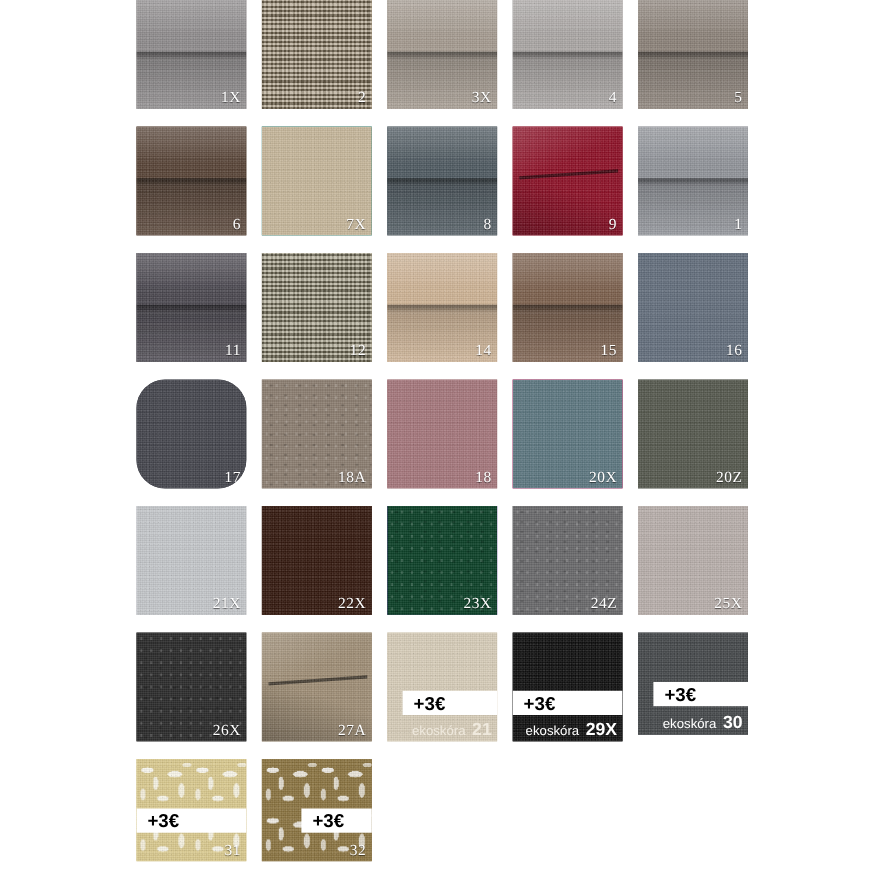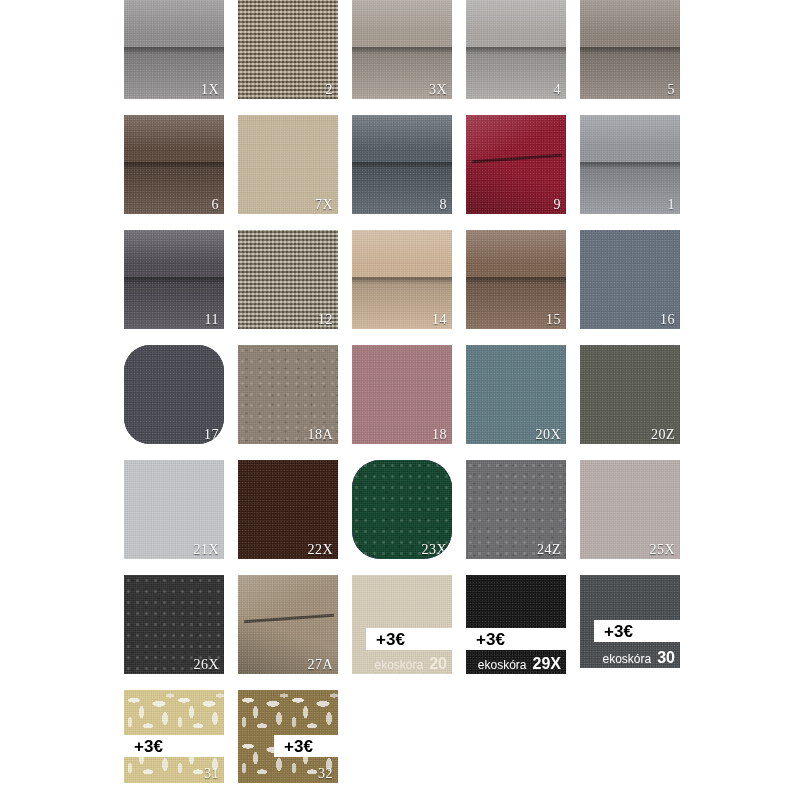--- a/index.html
+++ b/index.html
@@ -325,21 +325,21 @@
         <div class="weave"></div>
         <div class="noise"></div>
         <div class="label">21X</div>
       </div>
       <div class="swatch plain" style="background: rgb(52, 25, 15);">
         <div class="fabric" style="background: rgb(52, 25, 15);"></div>
         <div class="weave"></div>
         <div class="noise"></div>
         <div class="label">22X</div>
       </div>
-      <div class="swatch velvet" style="background: #4c1d95; border-radius: 28px;">
+      <div class="swatch velvet" style="background: #4c1d95;">
         <div class="fabric" style="background: rgb(14, 66, 41);"></div>
         <div class="weave"></div>
         <div class="noise"></div>
         <div class="label">23X</div>
       </div>
       <div class="swatch velvet" style="background: rgb(106, 106, 108);">
         <div class="fabric" style="background: rgb(106, 106, 108);"></div>
         <div class="seam"></div>
         <div class="weave"></div>
         <div class="noise"></div>
@@ -367,21 +367,21 @@
       </div>
       <div class="swatch eko" style="background: rgb(215, 205, 185);">
         <div class="fabric" style="background: rgb(215, 205, 185);"></div>
         <div class="weave"></div>
         <div class="noise"></div>
         <div class="badge b-r28">
           <span>+3€</span>
         </div>
         <div class="eko-caption eko-dim">
           <span class="eko-word">ekoskóra</span>
-          <span class="eko-num">20</span>
+          <span class="eko-num">21</span>
         </div>
       </div>
       <div class="swatch eko" style="background: rgb(17, 17, 17);">
         <div class="fabric" style="background: rgb(17, 17, 17);"></div>
         <div class="weave"></div>
         <div class="noise"></div>
         <div class="badge b-r29">
           <span>+3€</span>
         </div>
         <div class="eko-caption eko-light">

